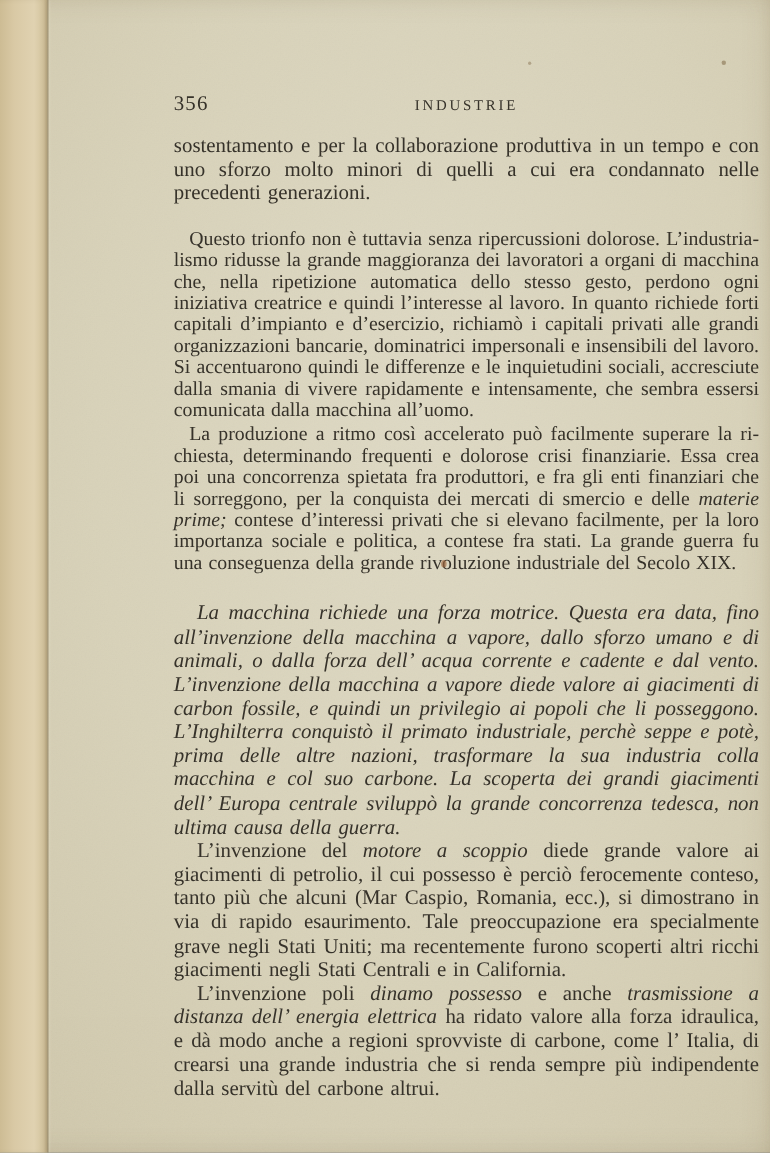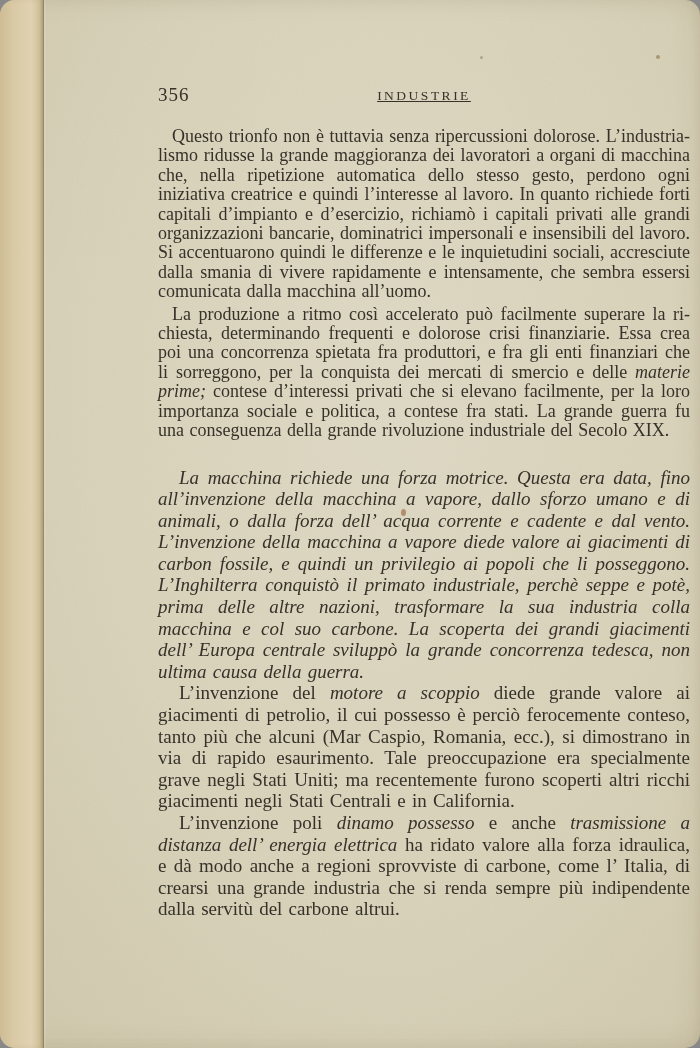--- a/index.html
+++ b/index.html
@@ -7,21 +7,20 @@
     position:relative;
     width:700px;height:1048px;
     overflow:hidden;
     background:
       radial-gradient(ellipse at 55% 38%, #ded9c4 0%, #d8d2b9 55%, #cfc7ab 100%);
     box-shadow: inset -16px 0 30px -22px rgba(110,90,50,.25),
                 inset 0 -16px 30px -22px rgba(110,90,50,.2),
                 inset 0 16px 30px -24px rgba(110,90,50,.18);
     font-family:"Liberation Serif","DejaVu Serif",serif;
     color:var(--ink,#36322a);
-    border-radius:15px;
   }
   .texture{position:absolute;inset:0;width:100%;height:100%;pointer-events:none;}
   .prev-edge{
     position:absolute;left:0;top:0;bottom:0;width:43px;
     background:linear-gradient(90deg,#cdbc94 0%,#d9c9a5 30%,#e0d2b1 72%,#cfbf97 100%);
     box-shadow: inset -4px 0 6px -3px rgba(90,70,40,.25);
   }
   .crease{
     position:absolute;left:43px;top:0;bottom:0;width:1px;
     background:var(--crease,rgba(100,82,50,.55));
@@ -30,21 +29,21 @@
   .content{
     position:absolute;left:158px;top:84px;width:532px;
   }
   .header{position:relative;height:22px;}
   .pagenum{
     position:absolute;left:0;top:0;
     font-size:19px;letter-spacing:1px;
   }
   .title{
     position:absolute;left:0;right:0;top:4px;text-align:center;
-    font-size:13.5px;letter-spacing:2.5px;text-decoration:underline;
+    font-size:13.5px;letter-spacing:2.5px;
   }
   p{margin:0;text-align:justify;hyphens:auto;-webkit-hyphens:auto;}
   .normal{font-size:19px;line-height:21.6px;word-spacing:1.5px;}
   .small{font-size:18px;line-height:19.4px;word-spacing:1px;}
   .indent-s{text-indent:14px;}
   .indent-n{text-indent:21px;}
   .mt-p1{margin-top:16px;}
   .mt-block{margin-top:21px;}
   .mt-cont{margin-top:3px;}
   .mt-main{margin-top:26px;font-style:italic;}
@@ -70,20 +69,21 @@
   <div class="prev-edge"></div>
   <div class="crease"></div>
 
   <div class="content">
 
     <div class="header">
       <span class="pagenum">356</span>
       <span class="title">INDUSTRIE</span>
     </div>
 
+    <p class="normal mt-p1"><span>sostentamento e per la collaborazione produttiva in un tempo e con uno sforzo molto minori di quelli a cui era condannato nelle precedenti generazioni.</span></p>
 
     <p class="small indent-s mt-block"><span>Questo trionfo non è tuttavia senza ripercussioni dolorose. L’industria­lismo ridusse la grande maggioranza dei lavoratori a organi di macchina che, nella ripetizione automatica dello stesso gesto, perdono ogni iniziativa creatrice e quindi l’interesse al lavoro. In quanto richiede forti capitali d’impianto e d’esercizio, richiamò i capitali privati alle grandi organizza­zioni bancarie, dominatrici impersonali e insensibili del lavoro. Si accen­tuarono quindi le differenze e le inquietudini sociali, accresciute dalla smania di vivere rapidamente e intensamente, che sembra essersi comu­nicata dalla macchina all’uomo.</span></p>
 
     <p class="small indent-s mt-cont"><span>La produzione a ritmo così accelerato può facilmente superare la ri­chiesta, determinando frequenti e dolorose crisi finanziarie. Essa crea poi una concorrenza spietata fra produttori, e fra gli enti finanziari che li sorreggono, per la conquista dei mercati di smercio e delle </span><em>materie prime;</em><span> contese d’interessi privati che si elevano facilmente, per la loro impor­tanza sociale e politica, a contese fra stati. La grande guerra fu una conseguenza della grande rivoluzione industriale del Secolo XIX.</span></p>
 
     <p class="normal indent-n mt-main"><span>La macchina richiede una forza motrice. Questa era data, fino all’invenzione della macchina a vapore, dallo sforzo umano e di animali, o dalla forza dell’ acqua corrente e cadente e dal vento. L’invenzione della macchina a vapore diede valore ai giacimenti di carbon fossile, e quindi un privilegio ai po­poli che li posseggono. L’Inghilterra conquistò il primato in­dustriale, perchè seppe e potè, prima delle altre nazioni, tra­sformare la sua industria colla macchina e col suo carbone. La scoperta dei grandi giacimenti dell’ Europa centrale svi­luppò la grande concorrenza tedesca, non ultima causa della guerra.</span></p>
 
     <p class="normal indent-n"><span>L’invenzione del </span><em>motore a scoppio</em><span> diede grande valore ai giacimenti di petrolio, il cui possesso è perciò ferocemente conteso, tanto più che alcuni (Mar Caspio, Romania, ecc.), si dimostrano in via di rapido esaurimento. Tale preoccupazione era specialmente grave negli Stati Uniti; ma recentemente furono scoperti altri ricchi giacimenti negli Stati Centrali e in California.</span></p>
 
     <p class="normal indent-n"><span>L’invenzione poli </span><em>dinamo possesso</em><span> e anche </span><em>trasmissione a distanza dell’ energia elettrica</em><span> ha ridato valore alla forza idraulica, e dà modo anche a regioni sprovviste di carbone, come l’ Italia, di crearsi una grande industria che si renda sempre più indipendente dalla servitù del carbone altrui.</span></p>

